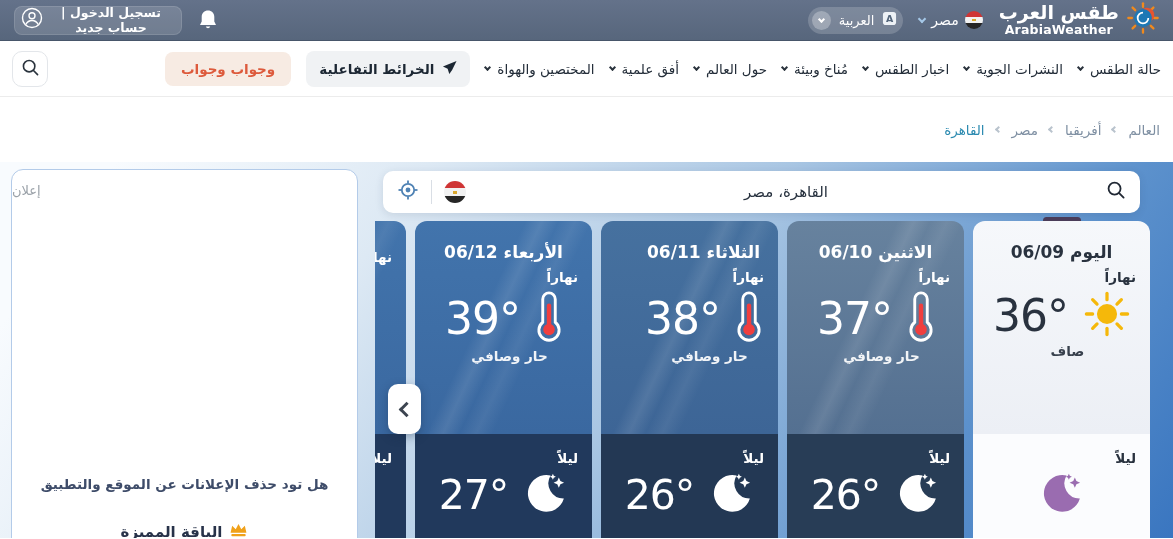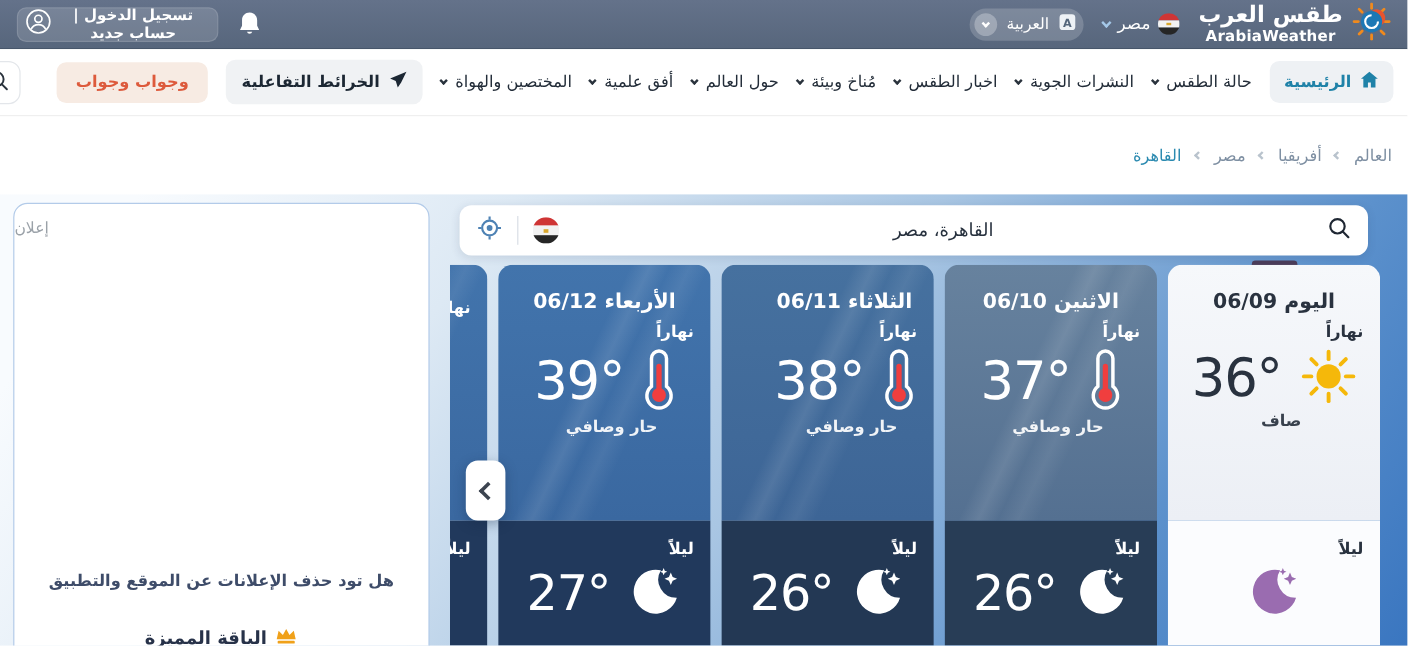--- a/index.html
+++ b/index.html
@@ -185,28 +185,20 @@
       <svg width="22" height="22" viewBox="0 0 22 22" fill="none" stroke="#fff" stroke-width="1.4">
         <circle cx="11" cy="11" r="9.5"></circle>
         <circle cx="11" cy="8.7" r="3"></circle>
         <path d="M4.8 17.5c1.3-2.6 3.6-4 6.2-4s4.9 1.4 6.2 4"></path>
       </svg>
     </span>
   </div>
 </header>
 
 <nav class="navbar">
-  <div class="home-item">
-    <span>
-      <svg width="16" height="15" viewBox="0 0 17 16">
-        <path fill="#1f82a8" d="M8.5 1 L1 7.3 h2.1 V15 h4.1 v-4.4 h2.6 V15 h4.1 V7.3 H16 Z"></path>
-      </svg>
-    </span>
-    <span>الرئيسية</span>
-  </div>
 
   <div class="nav-item">
     <span>حالة الطقس</span>
     <span class="chv"></span>
   </div>
   <div class="nav-item">
     <span>النشرات الجوية</span>
     <span class="chv"></span>
   </div>
   <div class="nav-item">

